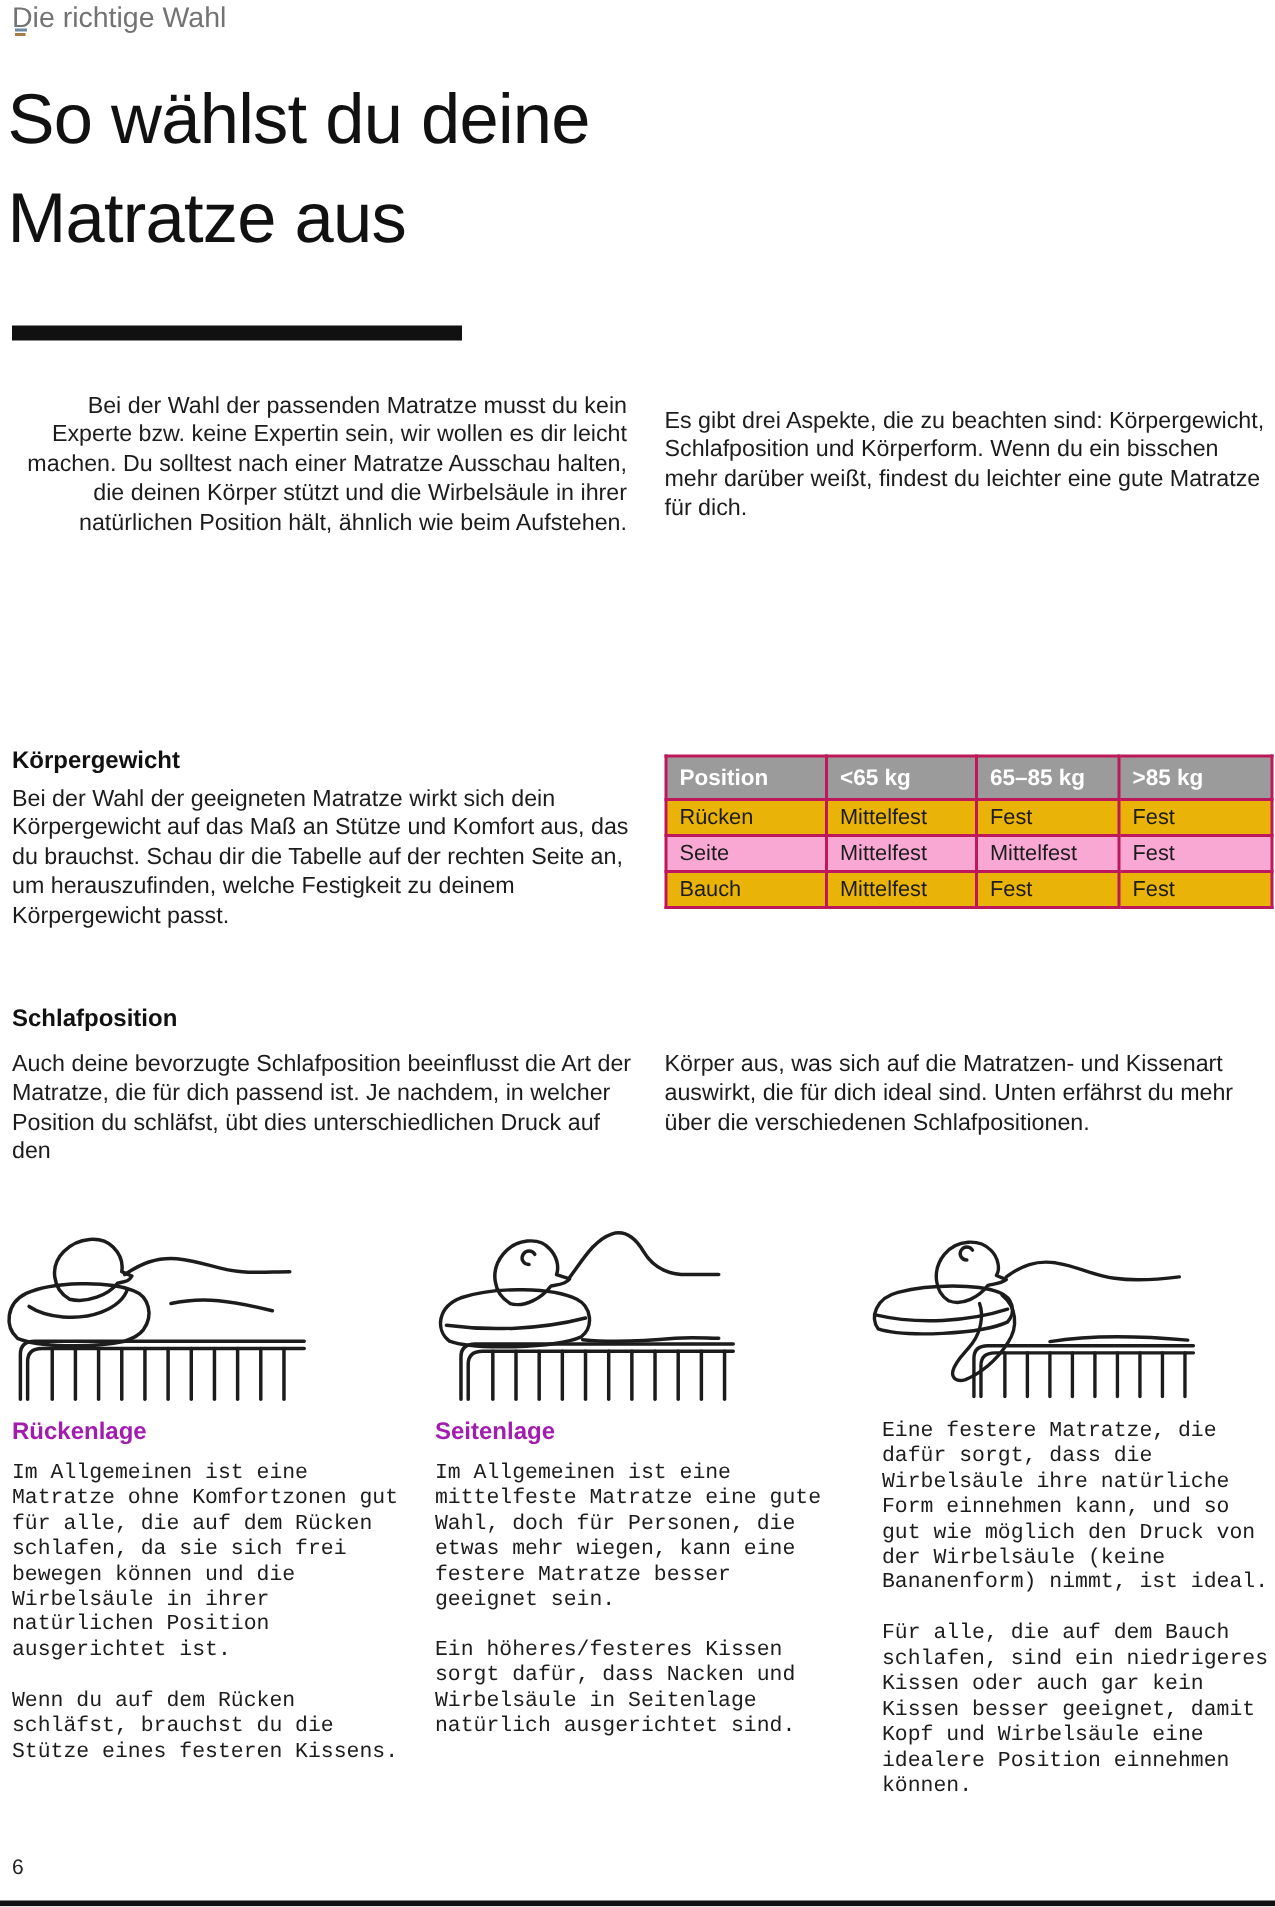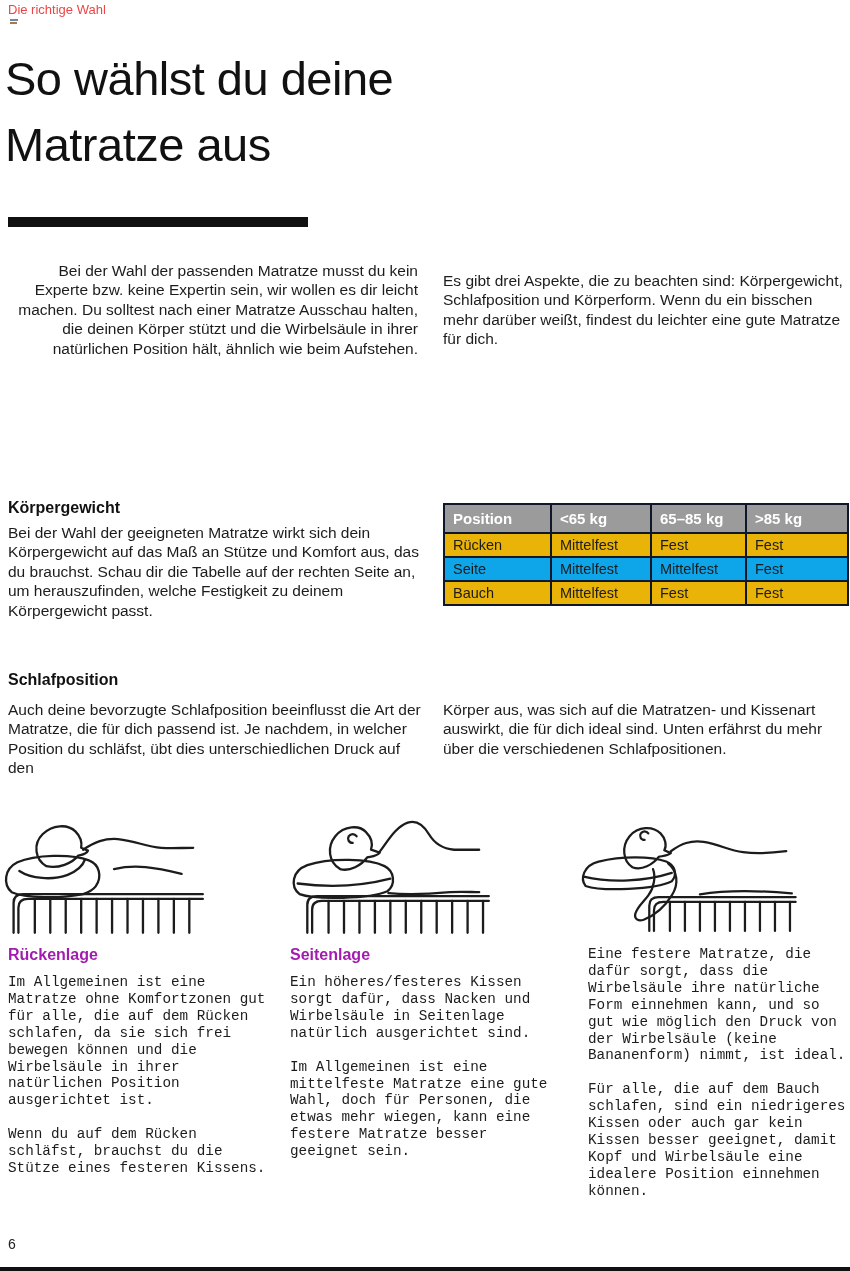--- a/index.html
+++ b/index.html
@@ -1,43 +1,43 @@
 <!DOCTYPE html>
 <html lang="de"><head>
 <meta charset="utf-8">
 <style>
   html,body{margin:0;padding:0;background:#fff;}
   .page{
     position:relative;width:850px;height:1271px;background:#ffffff;overflow:hidden;
     font-family:"Liberation Sans","DejaVu Sans",sans-serif;color:#1c1c1c;
   }
-  .eyebrow{position:absolute;left:8px;top:2px;font-size:13px;color:#ef4444;}
+  .eyebrow{position:absolute;left:8px;top:2px;font-size:19px;color:#737373;}
   .eyebrow-mark{position:absolute;left:10px;top:19px;width:8px;height:5px;}
   .eyebrow-mark span{display:block;height:1.6px;margin-bottom:1.4px;}
   .eyebrow-mark .m1{background:#6d88a5;width:8px;}
   .eyebrow-mark .m2{background:#a87a4a;width:7px;}
   h1.title{
     position:absolute;left:5px;top:46px;margin:0;font-size:47px;line-height:66px;
     font-weight:400;color:#111;letter-spacing:-0.5px;
   }
   .title-rule{position:absolute;left:8px;top:217px;width:300px;height:10px;background:#111;}
   .body-text{font-size:15.5px;line-height:19.4px;margin:0;}
   .intro-left{position:absolute;left:8px;top:261px;width:410px;text-align:right;}
   .intro-right{position:absolute;left:443px;top:271px;width:400px;}
   .sec-heading{font-size:16px;font-weight:700;color:#111;margin:0;}
   .kg-heading{position:absolute;left:8px;top:499px;}
   .kg-body{position:absolute;left:8px;top:523px;width:432px;}
   table.wtable{
     position:absolute;left:443px;top:503px;width:404px;border-collapse:collapse;
     font-size:14.5px;table-layout:fixed;
   }
-  table.wtable th,table.wtable td{border:2px solid #0f172a;text-align:left;padding:3px 8px;}
+  table.wtable th,table.wtable td{border:2px solid #be185d;text-align:left;padding:3px 8px;}
   table.wtable th{background:#9b9b9b;color:#ffffff;font-weight:700;font-size:15px;padding:5px 8px;}
   table.wtable tr.alt td{background:#eab308;}
-  table.wtable tr.plain td{background:#0ea5e9;margin-left:20px;}
+  table.wtable tr.plain td{background:#f9a8d4;margin-left:20px;}
   .schlaf-heading{position:absolute;left:8px;top:671px;}
   .schlaf-left{position:absolute;left:8px;top:700px;width:420px;}
   .schlaf-right{position:absolute;left:443px;top:700px;width:404px;}
   .illu{position:absolute;top:806px;height:128px;}
   .illu-1{left:2px;width:280px;}
   .illu-2{left:288px;width:280px;}
   .illu-3{left:578px;width:272px;}
   .line-art path,.line-art line{fill:none;stroke:#1c1c1c;stroke-width:2.4;stroke-linecap:round;stroke-linejoin:round;}
   .col{position:absolute;top:946px;}
   .col-1{left:8px;width:264px;}
@@ -175,22 +175,22 @@
   </svg>
 
   <div class="col col-1">
     <h3>Rückenlage</h3>
     <p>Im Allgemeinen ist eine Matratze ohne Komfortzonen gut für alle, die auf dem Rücken schlafen, da sie sich frei bewegen können und die Wirbelsäule in ihrer natürlichen Position ausgerichtet ist.</p>
     <p>Wenn du auf dem Rücken schläfst, brauchst du die Stütze eines festeren Kissens.</p>
   </div>
 
   <div class="col col-2">
     <h3>Seitenlage</h3>
+    <p>Im Allgemeinen ist eine mittelfeste Matratze eine gute Wahl, doch für Personen, die etwas mehr wiegen, kann eine festere Matratze besser geeignet sein.</p>
     <p>Ein höheres/festeres Kissen sorgt dafür, dass Nacken und Wirbelsäule in Seitenlage natürlich ausgerichtet sind.</p>
-    <p>Im Allgemeinen ist eine mittelfeste Matratze eine gute Wahl, doch für Personen, die etwas mehr wiegen, kann eine festere Matratze besser geeignet sein.</p>
   </div>
 
   <div class="col col-3">
     <p>Eine festere Matratze, die dafür sorgt, dass die Wirbelsäule ihre natürliche Form einnehmen kann, und so gut wie möglich den Druck von der Wirbelsäule (keine Bananenform) nimmt, ist ideal.</p>
     <p>Für alle, die auf dem Bauch schlafen, sind ein niedrigeres Kissen oder auch gar kein Kissen besser geeignet, damit Kopf und Wirbelsäule eine idealere Position einnehmen können.</p>
   </div>
 
   <div class="page-number">6</div>
   <div class="bottom-bar"></div>
 

